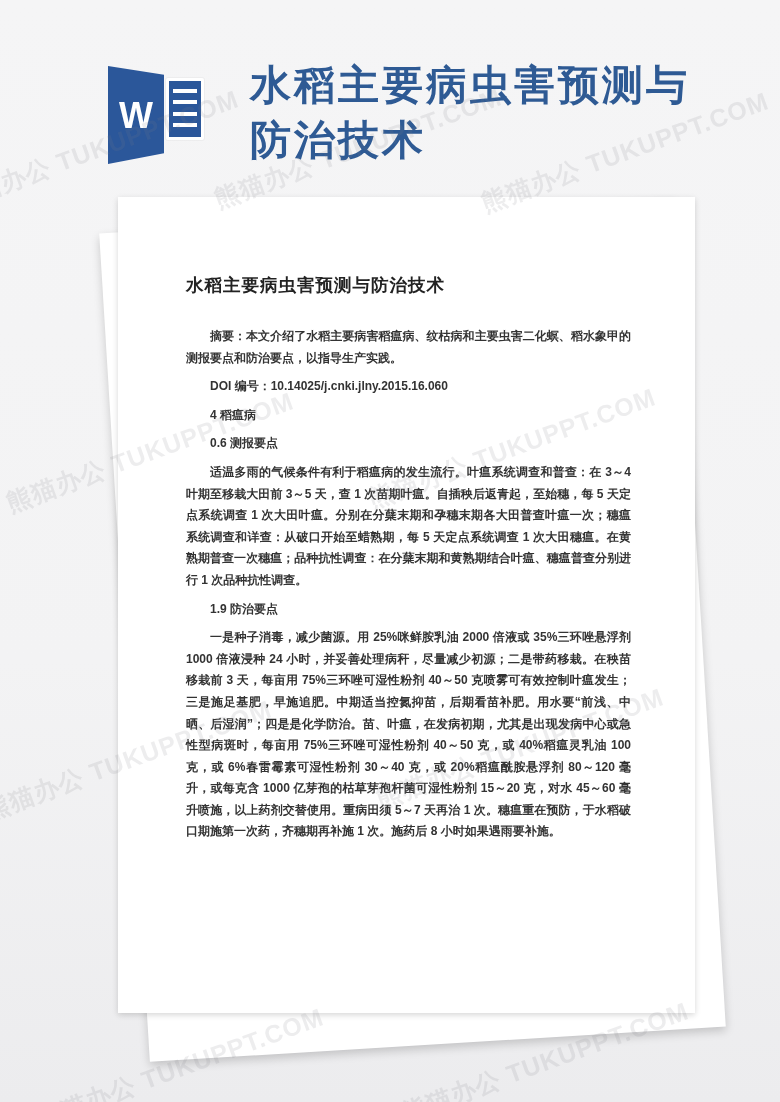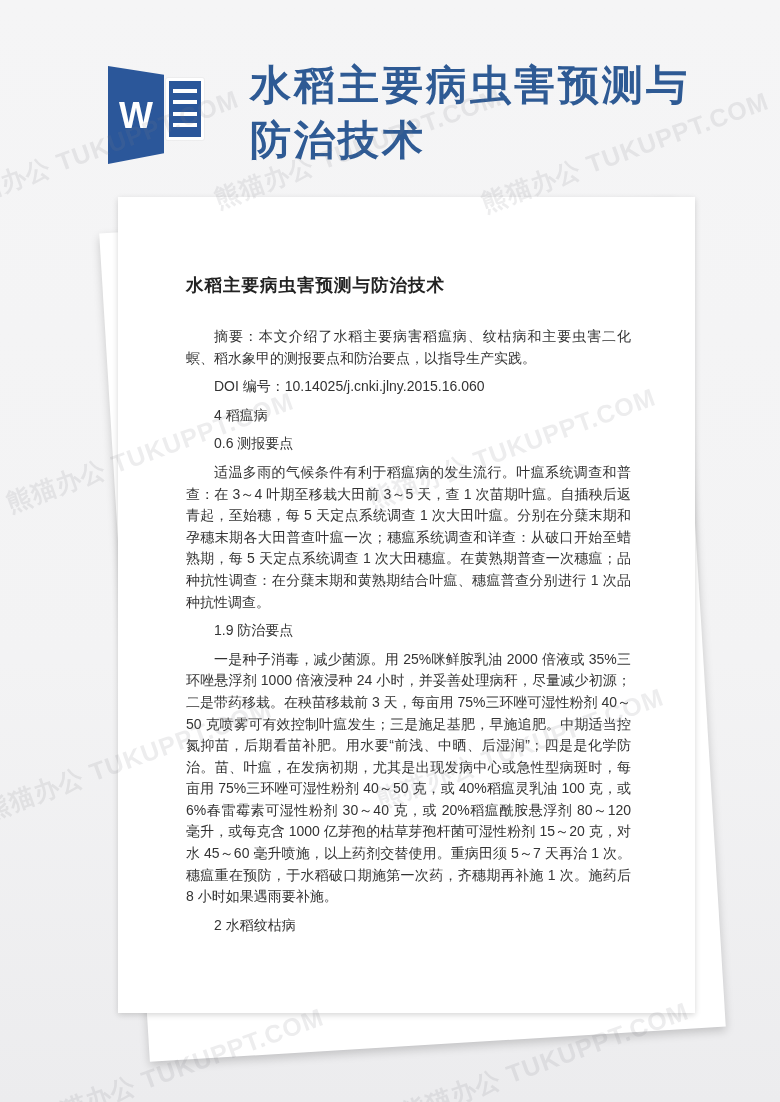--- a/index.html
+++ b/index.html
@@ -110,27 +110,28 @@
   }
   .doc-title {
     font-family: "DejaVu Serif", "Liberation Serif", serif;
     font-size: 17.5px;
     font-weight: 600;
     letter-spacing: 1px;
     color: #222222;
     margin-bottom: 29px;
   }
   .doc-body p {
-    font-size: 14px;
+    font-size: 12px;
     line-height: 21.6px;
     color: #333333;
     text-align: justify;
     text-indent: 2em;
     margin-bottom: 7px;
     font-family: "Liberation Sans", "DejaVu Sans", sans-serif;
+    font-weight: bold;
   }
 
   
   .watermark {
     position: absolute;
     white-space: nowrap;
     font-size: 25px;
     font-weight: bold;
     letter-spacing: 1px;
     color: rgba(125, 125, 138, 0.14);
@@ -171,21 +172,20 @@
   <div class="front-page">
     <h2 class="doc-title">水稻主要病虫害预测与防治技术</h2>
     <div class="doc-body">
       <p>摘要：本文介绍了水稻主要病害稻瘟病、纹枯病和主要虫害二化螟、稻水象甲的测报要点和防治要点，以指导生产实践。</p>
       <p>DOI 编号：10.14025/j.cnki.jlny.2015.16.060</p>
       <p>4 稻瘟病</p>
       <p>0.6 测报要点</p>
       <p>适温多雨的气候条件有利于稻瘟病的发生流行。叶瘟系统调查和普查：在 3～4 叶期至移栽大田前 3～5 天，查 1 次苗期叶瘟。自插秧后返青起，至始穗，每 5 天定点系统调查 1 次大田叶瘟。分别在分蘖末期和孕穗末期各大田普查叶瘟一次；穗瘟系统调查和详查：从破口开始至蜡熟期，每 5 天定点系统调查 1 次大田穗瘟。在黄熟期普查一次穗瘟；品种抗性调查：在分蘖末期和黄熟期结合叶瘟、穗瘟普查分别进行 1 次品种抗性调查。</p>
       <p>1.9 防治要点</p>
       <p>一是种子消毒，减少菌源。用 25%咪鲜胺乳油 2000 倍液或 35%三环唑悬浮剂 1000 倍液浸种 24 小时，并妥善处理病秆，尽量减少初源；二是带药移栽。在秧苗移栽前 3 天，每亩用 75%三环唑可湿性粉剂 40～50 克喷雾可有效控制叶瘟发生；三是施足基肥，早施追肥。中期适当控氮抑苗，后期看苗补肥。用水要“前浅、中晒、后湿润”；四是是化学防治。苗、叶瘟，在发病初期，尤其是出现发病中心或急性型病斑时，每亩用 75%三环唑可湿性粉剂 40～50 克，或 40%稻瘟灵乳油 100 克，或 6%春雷霉素可湿性粉剂 30～40 克，或 20%稻瘟酰胺悬浮剂 80～120 毫升，或每克含 1000 亿芽孢的枯草芽孢杆菌可湿性粉剂 15～20 克，对水 45～60 毫升喷施，以上药剂交替使用。重病田须 5～7 天再治 1 次。穗瘟重在预防，于水稻破口期施第一次药，齐穗期再补施 1 次。施药后 8 小时如果遇雨要补施。</p>
-      <p>2 水稻纹枯病</p>
     </div>
   </div>
 
   <span class="watermark wm1">熊猫办公 TUKUPPT.COM</span>
   <span class="watermark wm2">熊猫办公 TUKUPPT.COM</span>
   <span class="watermark wm3">熊猫办公 TUKUPPT.COM</span>
   <span class="watermark wm4">熊猫办公 TUKUPPT.COM</span>
   <span class="watermark wm5">熊猫办公 TUKUPPT.COM</span>
   <span class="watermark wm6">熊猫办公 TUKUPPT.COM</span>
   <span class="watermark wm7">熊猫办公 TUKUPPT.COM</span>

